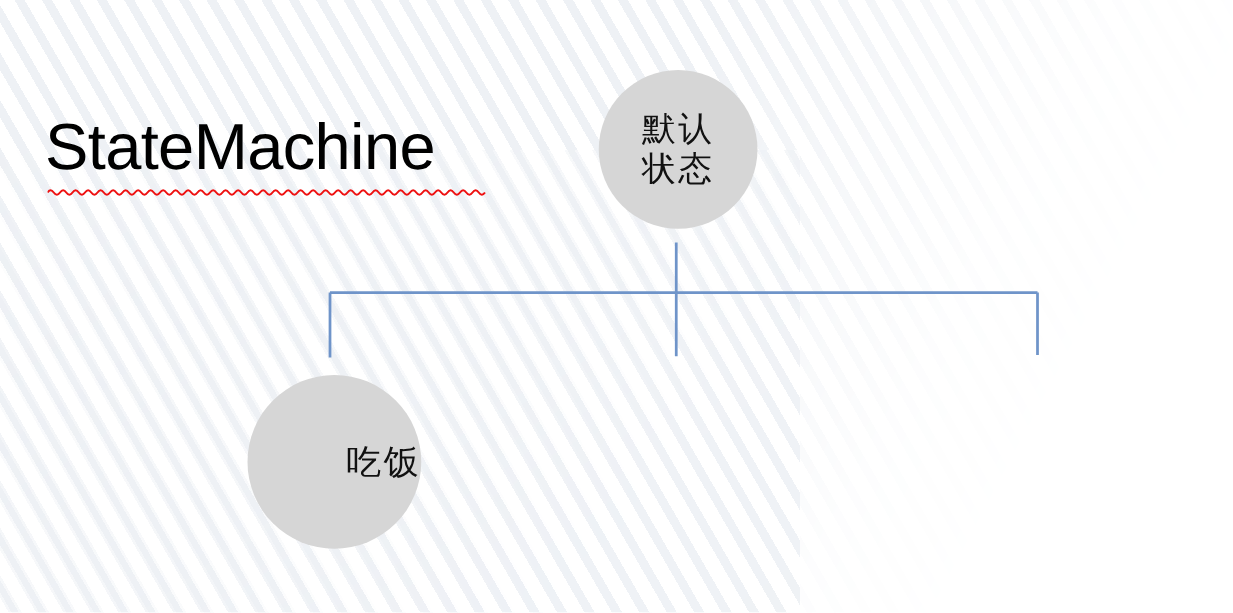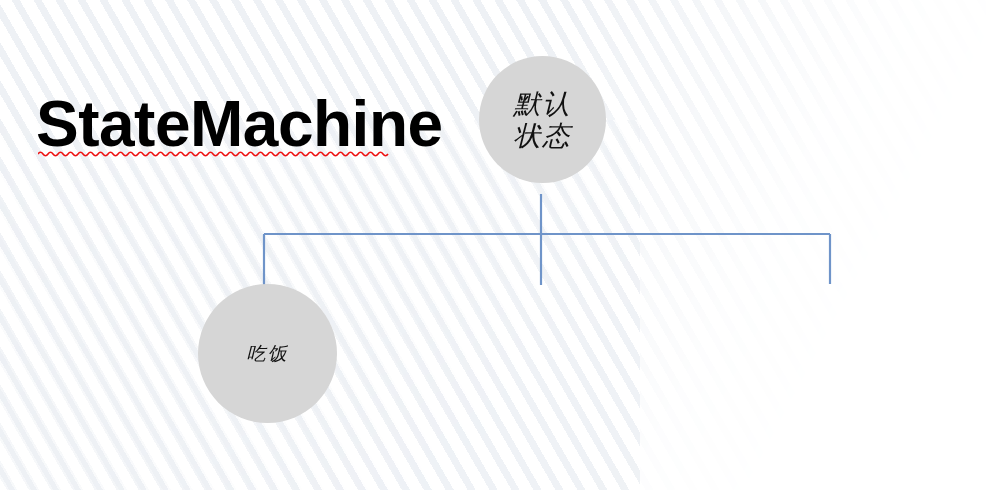--- a/index.html
+++ b/index.html
@@ -70,23 +70,23 @@
         rgba(0,0,0,0.9) 62%,
         rgba(0,0,0,1) 100%);
     pointer-events: none;
   }
 
   
   .title {
     position: absolute;
     left: 36px;
     top: 92px;
-    font-size: 64px;
+    font-size: 52px;
     line-height: 1;
-    font-weight: 700;
+    font-weight: 400;
     color: #000000;
     letter-spacing: -0.5px;
     white-space: nowrap;
   }
   .title-squiggle {
     position: absolute;
     left: 38px;
     top: 150px;
     width: 358px;
     height: 8px;
@@ -113,36 +113,36 @@
     justify-content: center;
     text-align: center;
     color: #111111;
     font-family: "DejaVu Serif", "Liberation Serif", serif;
     font-weight: 400;
   }
   .node-label {
     line-height: 1.18;
     white-space: pre-line;
     letter-spacing: 2px;
-    font-style: italic;
   }
 
   #node-root {
     left: 479px;
     top: 56px;
     width: 127px;
     height: 127px;
     font-size: 27px;
   }
   #node-eat {
     left: 198px;
-    top: 284px;
+    top: 300px;
     width: 139px;
     height: 139px;
-    font-size: 19px;
+    font-size: 28px;
+    justify-content: flex-end;
   }
   #node-work {
     left: 481px;
     top: 284px;
     width: 139px;
     height: 139px;
     font-size: 28px;
   }
   #node-sleep {
     left: 759px;

